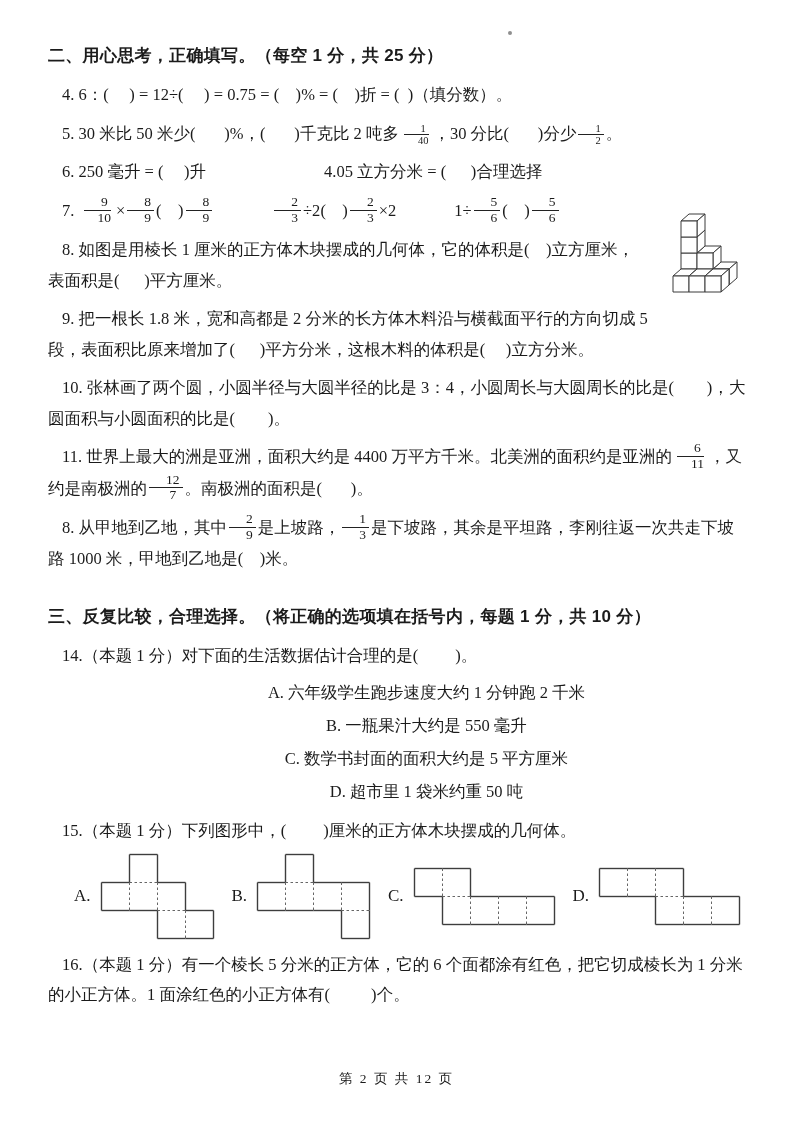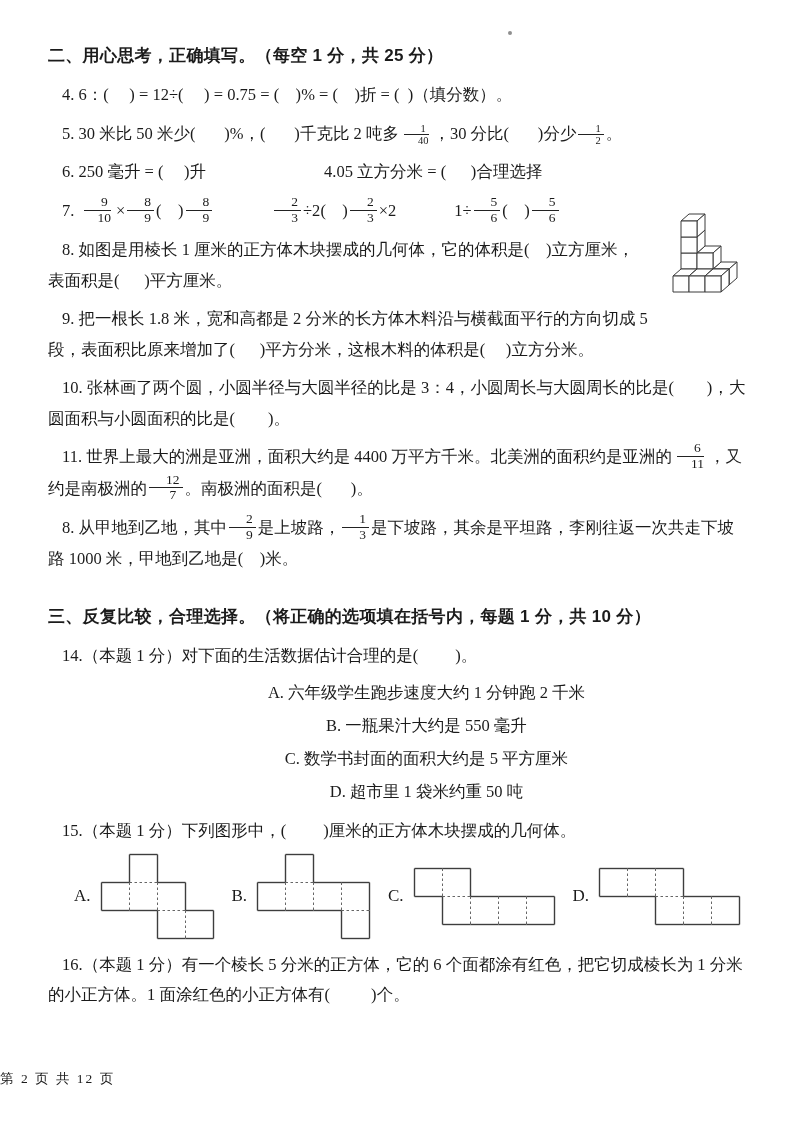--- a/index.html
+++ b/index.html
@@ -27,21 +27,21 @@
   .frac.sf{font-size:10.5px;top:-1px;line-height:1.05;}
   .options-block{margin:0 0 6px 0;text-align:center;}
   .option{font-size:16.5px;line-height:2.0;padding-left:58px;}
   .nets-row{
     display:flex;align-items:center;justify-content:space-between;
     margin:6px 0 10px 0;padding:0 6px 0 26px;
   }
   .net-item{display:flex;align-items:center;gap:9px;}
   .net-label{font-size:17px;}
   .cube-fig{float:right;margin:-24px 0 0 8px;}
-  .footer{position:absolute;left:0;right:0;top:1070px;text-align:left;font-size:13.5px;letter-spacing:2px;}
+  .footer{position:absolute;left:0;right:0;top:1070px;text-align:center;font-size:13.5px;letter-spacing:2px;}
 </style>
 </head>
 <body>
 
 <div class="page">
   <span class="top-dot"></span>
   <div>
       <div class="sec-heading"><span class="seg">二、用心思考，正确填写。（每空 1 分，共 25 分）</span></div>
       <div class="question"><span class="seg">4. 6：</span><span class="seg blank">(&nbsp;&nbsp;&nbsp;&nbsp;&nbsp;)</span><span class="seg"> = 12÷</span><span class="seg blank">(&nbsp;&nbsp;&nbsp;&nbsp;&nbsp;)</span><span class="seg"> = 0.75 = </span><span class="seg blank">(&nbsp;&nbsp;&nbsp;&nbsp;)</span><span class="seg">% = </span><span class="seg blank">(&nbsp;&nbsp;&nbsp;&nbsp;)</span><span class="seg">折 = </span><span class="seg blank">(&nbsp;&nbsp;)</span><span class="seg">（填分数）。</span></div>
       <div class="question"><span class="seg">5. 30 米比 50 米少</span><span class="seg blank">(&nbsp;&nbsp;&nbsp;&nbsp;&nbsp;&nbsp;&nbsp;)</span><span class="seg">%，</span><span class="seg blank">(&nbsp;&nbsp;&nbsp;&nbsp;&nbsp;&nbsp;&nbsp;)</span><span class="seg">千克比 2 吨多</span><span class="frac sf">

